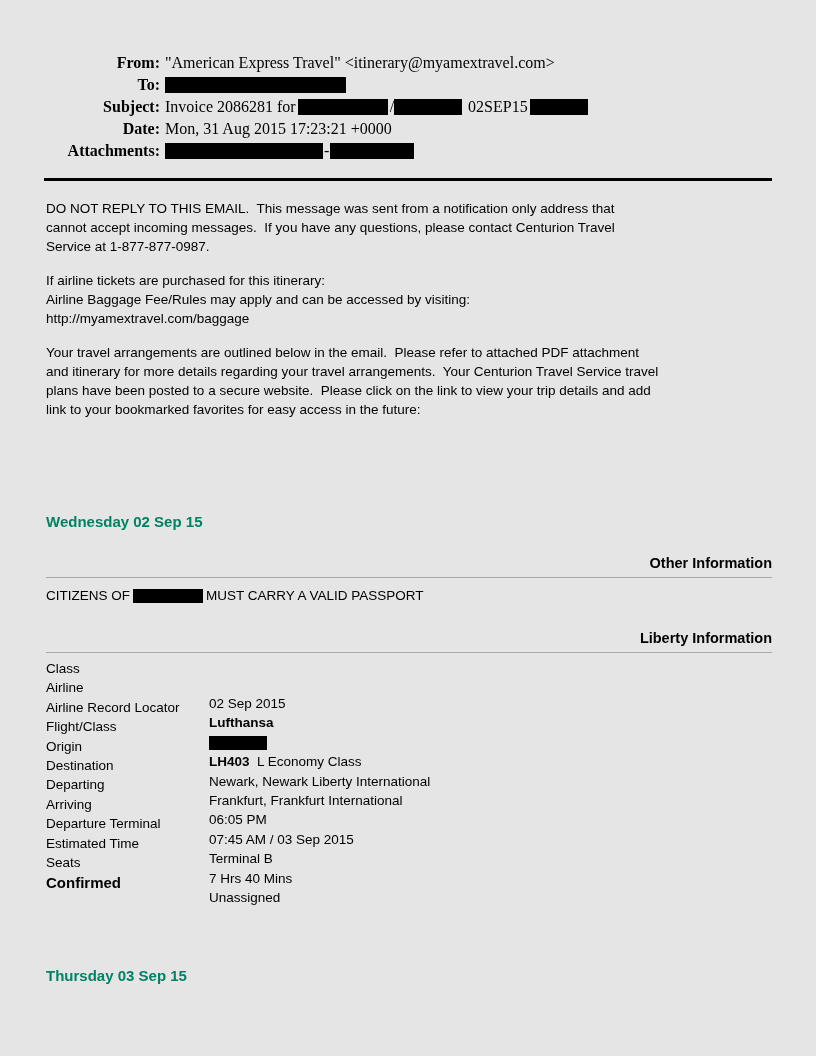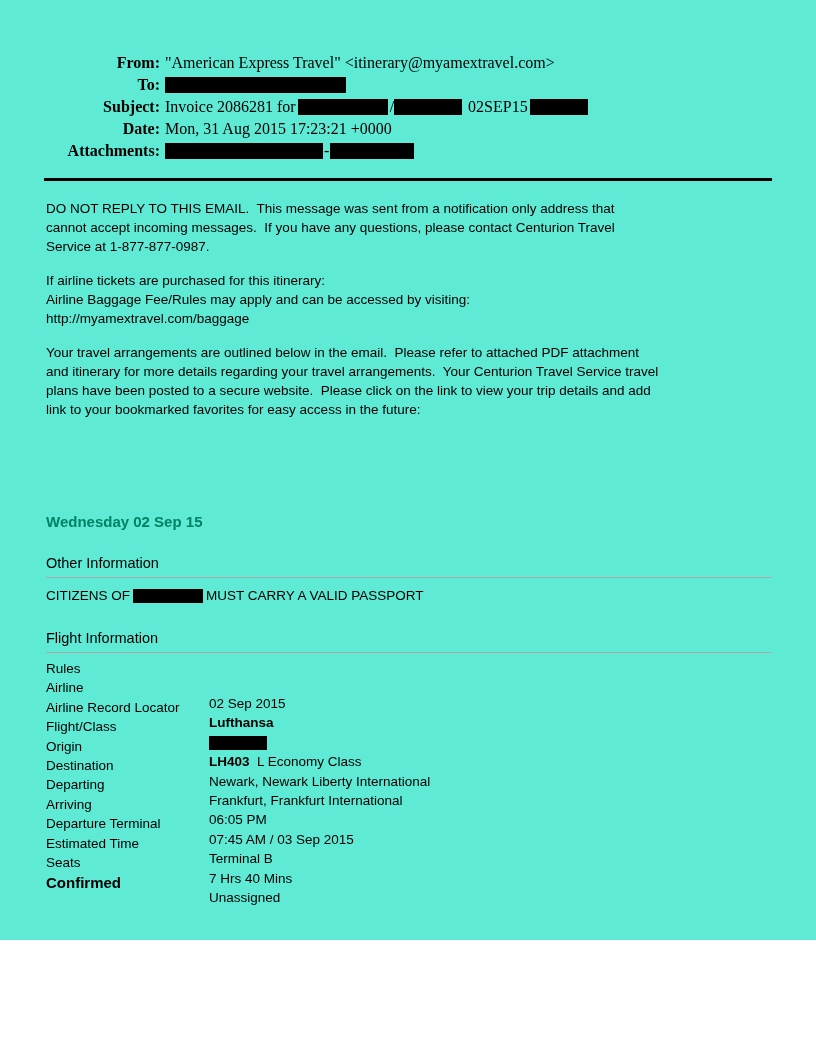--- a/index.html
+++ b/index.html
@@ -1,19 +1,19 @@
 <!DOCTYPE html>
 <html><head>
 <meta charset="utf-8">
 <style>
   html,body{margin:0;padding:0;background:#ffffff;}
   .page{
     position:relative;
-    width:816px;height:940px;
-    background:#5eead4;
+    width:816px;height:1056px;
+    background:#e5e5e5;
     color:#000000;
     font-family:"Liberation Sans",sans-serif;
     overflow:hidden;
   }
   
   .email-header{
     position:absolute;top:52px;left:46px;width:726px;
     font-family:"Liberation Serif",serif;
     font-size:16px;line-height:22px;
   }
@@ -56,21 +56,21 @@
     font-size:15px;font-weight:bold;line-height:20px;
     color:#008264;
   }
   #day1{top:512px;}
   #day2{top:966px;}
   
   .section{position:absolute;left:46px;width:726px;}
   #other-info{top:554px;}
   #flight-info{top:629px;}
   .section-heading{
-    font-size:14.5px;font-weight:normal;line-height:18px;
+    font-size:14.5px;font-weight:bold;line-height:18px;text-align:right;
   }
   .section .rule-gray{margin-top:5px;}
   .section-body{margin-top:8px;font-size:13.5px;line-height:19px;}
   
   .info-rows{margin-top:8px;}
   .info-row{display:flex;height:19.4px;font-size:13.5px;}
   .info-label{flex:none;width:163px;}
   .info-value{flex:1;margin-top:35px;}
   .bold{font-weight:bold;}
   .status-line{height:19.4px;font-size:15px;font-weight:bold;}
@@ -118,25 +118,25 @@
 
   <div class="day-heading" id="day1" style="color: rgb(0, 130, 100);">Wednesday 02 Sep 15</div>
 
   <div class="section" id="other-info">
     <div class="section-heading">Other Information</div>
     <div class="rule-gray" style="background: rgb(170, 170, 170);"></div>
     <div class="section-body"><span>CITIZENS OF</span><span class="redact r-b r-citizens" style="background: rgb(0, 0, 0);"></span><span>MUST CARRY A VALID PASSPORT</span></div>
   </div>
 
   <div class="section" id="flight-info">
-    <div class="section-heading">Flight Information</div>
+    <div class="section-heading">Liberty Information</div>
     <div class="rule-gray" style="background: rgb(170, 170, 170);"></div>
     <div class="info-rows">
         <div class="info-row">
-          <div class="info-label">Rules</div>
+          <div class="info-label">Class</div>
           <div class="info-value"><span>02 Sep 2015</span></div>
         </div>
         <div class="info-row">
           <div class="info-label">Airline</div>
           <div class="info-value"><span class="bold">Lufthansa</span></div>
         </div>
         <div class="info-row">
           <div class="info-label">Airline Record Locator</div>
           <div class="info-value"><span class="redact r-b r-locator" style="background: rgb(0, 0, 0);"></span></div>
         </div>

